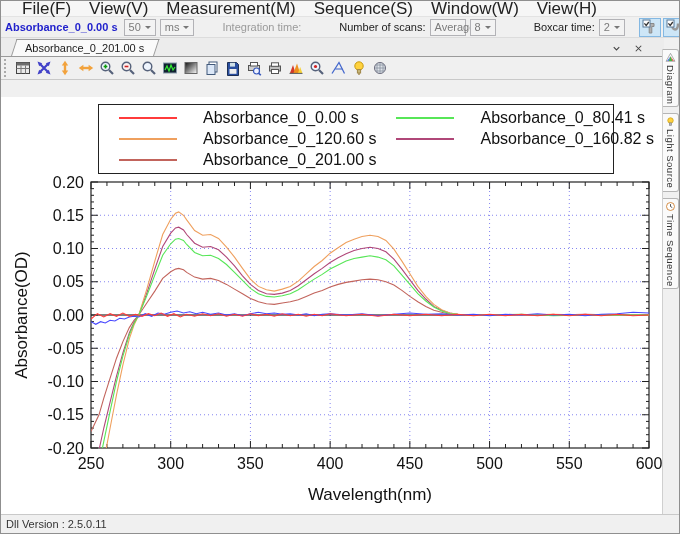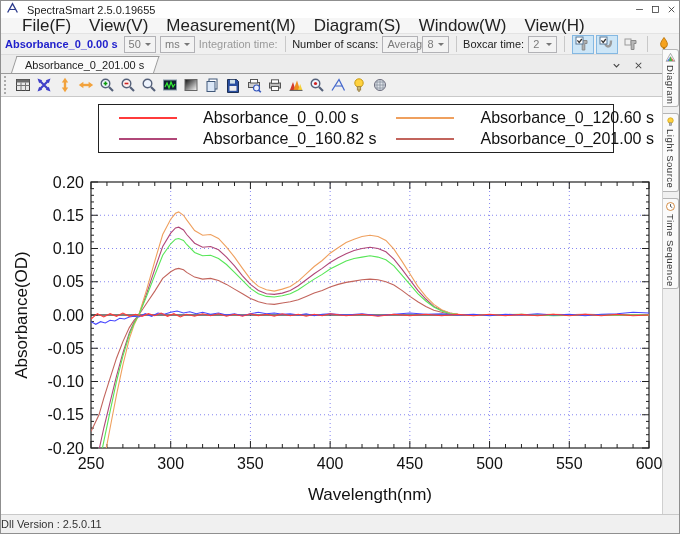--- a/index.html
+++ b/index.html
@@ -24,21 +24,21 @@
 
   
   .toolbar { height:21px; background:#f0f0f0; display:flex; align-items:center;
              padding:0 4px; font-size:11px; border-bottom:1px solid #dcdcdc; gap:4px; }
   .spec-label { color:#2121cc; font-weight:bold; white-space:nowrap; margin-right:2px; }
   .combo { display:inline-flex; align-items:center; justify-content:space-between;
            height:17px; background:#f3f3f3; border:1px solid #b2b2b6; color:#7b7b7b;
            font-size:11px; padding-left:4px; }
   .combo .arrow { width:0; height:0; border:3px solid transparent; border-top-color:#777;
                   margin:4px 4px 0 4px; }
-  .tlabel { color:#222; white-space:nowrap; }
+  .tlabel { color:#222; white-space:nowrap;margin-left:24px; }
   .tlabel.dim { color:#9a9a9a; }
   .tsep { width:1px; height:16px; background:#c8c8c8; margin:0 3px; }
   .tool-btn { width:22px; height:19px; border:1px solid transparent; background:transparent;
               display:inline-flex; align-items:center; justify-content:center; padding:0; }
   .tool-btn.checked { background:#cde6f7; border-color:#84b8e2; }
   .tool-btn svg { width:16px; height:16px; }
 
   
   .tabbar { height:19px; background:#ececec; position:relative;
             border-bottom:1px solid #9a9a9a; display:flex; align-items:flex-end;
@@ -77,59 +77,33 @@
   .side-tab { width:16px; background:#fafafa; border:1px solid #b5b5b5; border-left:none;
               border-radius:0 3px 3px 0; margin:0 0 6px 0; display:flex;
               flex-direction:column; align-items:center; padding:2px 0; }
   .side-tab svg { width:11px; height:11px; margin-bottom:2px; flex:0 0 auto; }
   .side-tab .vtext { writing-mode:vertical-rl; font-size:9.5px; color:#333;
                      letter-spacing:0.5px; white-space:nowrap; }
 
   
   .statusbar { position:absolute; left:0; bottom:0; width:100%; height:19px;
                background:#f0f0f0; border-top:1px solid #c9c9c9; display:flex;
-               align-items:center; font-size:11px; color:#333; }
+               align-items:center; font-size:11px; color:#333; padding-left:5px; }
 </style>
 </head>
 <body>
 
 <div class="app">
 
-  <div class="titlebar">
-    <span class="applogo" style="display: inline-flex; width: 16px; height: 16px;">
-        <svg viewBox="0 0 16 16" xmlns="http://www.w3.org/2000/svg" style="width: 13px; height: 13px;">
-          <path d="M2 13 L8 2 L14 13" stroke="#2b3a8c" fill="none" stroke-width="1.6"></path>
-          <line x1="4.6" y1="9.2" x2="11.4" y2="9.2" stroke="#2b3a8c" stroke-width="1.3"></line>
-        </svg>
-      </span>
-    <span class="title">SpectraSmart 2.5.0.19655</span>
-    <div class="wincontrols">
-      <span class="wbtn" style="display: inline-flex; width: 16px; height: 16px;">
-          <svg viewBox="0 0 16 16" xmlns="http://www.w3.org/2000/svg" style="width: 11px; height: 11px;">
-            <rect x="3" y="7.5" width="10" height="1.1" fill="#333"></rect>
-          </svg>
-        </span>
-      <span class="wbtn" style="display: inline-flex; width: 16px; height: 16px;">
-          <svg viewBox="0 0 16 16" xmlns="http://www.w3.org/2000/svg" style="width: 11px; height: 11px;">
-            <rect x="3.8" y="3.8" width="8.4" height="8.4" fill="none" stroke="#333" stroke-width="1.1"></rect>
-          </svg>
-        </span>
-      <span class="wbtn" style="display: inline-flex; width: 16px; height: 16px;">
-          <svg viewBox="0 0 16 16" xmlns="http://www.w3.org/2000/svg" style="width: 11px; height: 11px;">
-            <path d="M4 4 L12 12 M12 4 L4 12" stroke="#333" stroke-width="1.2"></path>
-          </svg>
-        </span>
-    </div>
-  </div>
 
   <div class="menubar" id="menubar">
       <span class="menu-item">File(F)</span>
       <span class="menu-item">View(V)</span>
       <span class="menu-item">Measurement(M)</span>
-      <span class="menu-item">Diagram(S)</span>
+      <span class="menu-item">Sequence(S)</span>
       <span class="menu-item">Window(W)</span>
       <span class="menu-item">View(H)</span>
     </div>
 
   <div class="toolbar">
     <span class="spec-label">Absorbance_0_0.00 s</span>
     <span class="combo" style="width:54px">
       <span>50</span>
         <span class="arrow"></span>
       </span>
@@ -386,20 +360,24 @@
           </svg>
         </span>
       </button>
     </div>
 
   <div class="chart-wrap">
     <div class="legend" id="legend">
         <div class="legend-item">
           <span class="legend-line" style="background: rgb(255, 59, 59);"></span>
           <span class="legend-label">Absorbance_0_0.00 s</span>
+        </div>
+        <div class="legend-item">
+          <span class="legend-line" style="background: rgb(87, 230, 87);"></span>
+          <span class="legend-label">Absorbance_0_80.41 s</span>
         </div>
         <div class="legend-item">
           <span class="legend-line" style="background: rgb(239, 160, 94);"></span>
           <span class="legend-label">Absorbance_0_120.60 s</span>
         </div>
         <div class="legend-item">
           <span class="legend-line" style="background: rgb(176, 71, 120);"></span>
           <span class="legend-label">Absorbance_0_160.82 s</span>
         </div>
         <div class="legend-item">

